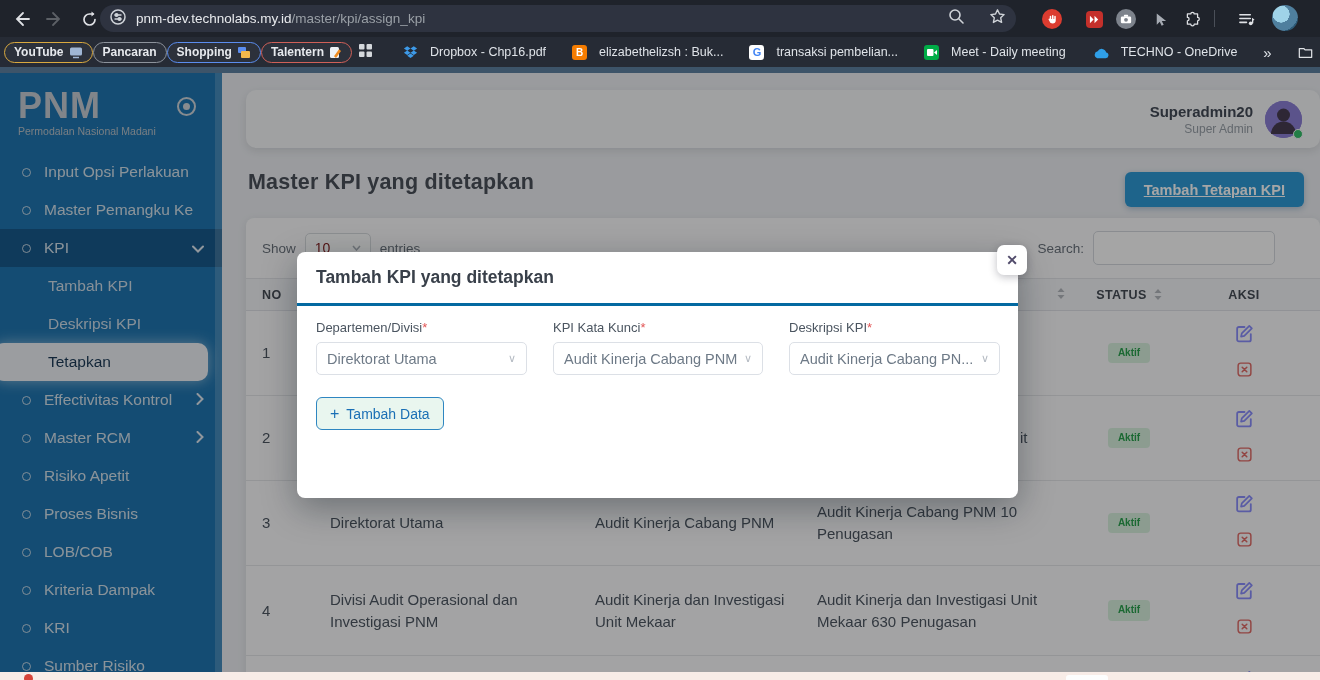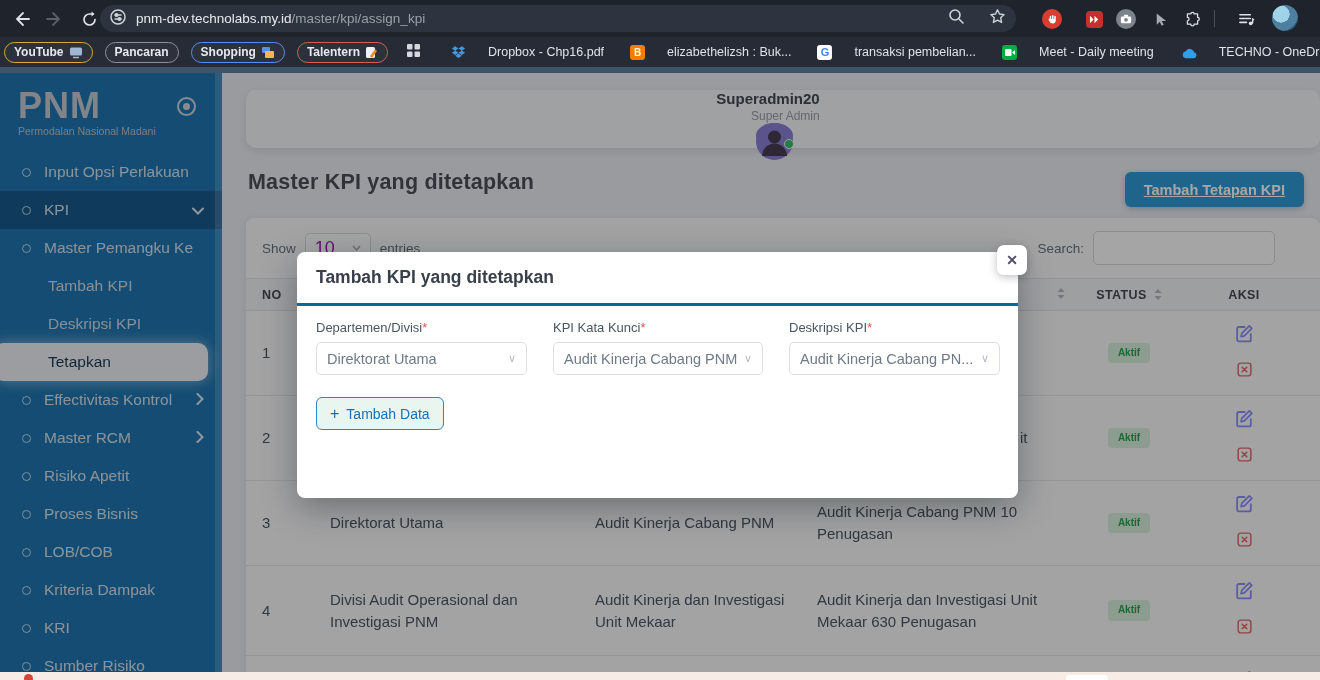--- a/index.html
+++ b/index.html
@@ -15,22 +15,22 @@
   .url .path { color:#9aa0a6; }
   .ext { position:absolute; top:9px; width:20px; height:20px; display:flex; align-items:center; justify-content:center; }
   .circ { border-radius:50%; }
   .tb-sep { position:absolute; left:1214px; top:10px; width:1px; height:17px; background:#4a4f58; }
   .tb-avatar { position:absolute; left:1272px; top:5px; width:26px; height:26px; border-radius:50%;
     background:radial-gradient(circle at 35% 35%, #9fd3e8 0 35%, #4f7f9e 36% 70%, #2e5b78 71%); }
 
   .bookmarks { position:relative; width:1320px; height:30px; background:#262b35; display:flex; align-items:center;
     padding-left:4px; overflow:hidden; white-space:nowrap; }
   .grp { display:inline-flex; align-items:center; gap:5px; height:21px; padding:0 9px; border-radius:11px;
-    border:1.5px solid; color:#e6e9ed; font-size:12px; font-weight:bold; margin-right:12px; background:rgba(255,255,255,.03); }
-  .bm { display:inline-flex; align-items:center; gap:22px; color:#dfe3e8; font-size:12.5px; margin-right:26px; }
+    border:1.5px solid; color:#e6e9ed; font-size:12px; font-weight:bold; margin-right:0; background:rgba(255,255,255,.03); }
+  .bm { display:inline-flex; align-items:center; gap:12px; color:#dfe3e8; font-size:12.5px; margin-right:26px; }
   .bm-sep { width:1px; height:16px; background:#4a4f58; margin:0 14px 0 2px; display:inline-block; }
   .mini { width:15px; height:15px; display:inline-flex; align-items:center; justify-content:center;
     border-radius:3px; font-size:10px; font-weight:bold; flex:none; }
 
   
   .page { position:relative; width:1320px; height:613px; background:#edeff3; overflow:hidden; }
   .topstrip { position:absolute; left:0; top:0; width:100%; height:6px; background:#5e82a2; }
 
   
   .sidebar { position:absolute; left:0; top:6px; width:222px; height:607px; background:#2076b1; color:#d5e2ec; }
@@ -46,40 +46,40 @@
   .mi .bullet { position:absolute; left:22px; width:9px; height:9px; border:1.5px solid rgba(223,233,241,.85); border-radius:50%; }
   .mi .chev { position:absolute; right:18px; }
   .mi.active { background:#185a8c; }
   .smi { height:38px; display:flex; align-items:center; padding-left:48px; color:#cfdde9; }
   .smi.selected { background:#eef2f6; color:#1c3a57; border-radius:10px; margin:0 14px 0 -6px; padding-left:54px;
     box-shadow:0 0 14px rgba(240,245,250,.55); }
 
   
   .content { position:absolute; left:222px; top:6px; right:0; bottom:0; }
   .topbar { position:absolute; left:24px; top:17px; right:0; height:58px; background:#f6f7f9; border-radius:10px;
-    box-shadow:0 3px 8px rgba(40,50,60,.12); display:flex; align-items:center; justify-content:flex-end; padding-right:18px;flex-direction:column; }
+    box-shadow:0 3px 8px rgba(40,50,60,.12); display:flex; align-items:center; justify-content:flex-end; padding-right:18px; }
   .user-meta { text-align:right; margin-right:12px; }
   .user-name { font-size:15px; font-weight:bold; color:#424a56; }
   .user-role { font-size:12px; color:#98a0a8; margin-top:2px; }
   .avatar { position:relative; width:37px; height:37px; border-radius:50%; background:#8d80d6; overflow:visible; }
   .avatar svg { position:absolute; inset:0; }
   .status-dot { position:absolute; right:-1px; bottom:-1px; width:10px; height:10px; border-radius:50%;
     background:#35c06a; border:1.5px solid #f6f7f9; }
 
   .page-title { position:absolute; left:26px; top:97px; font-size:21.5px; font-weight:600; color:#4a505a; letter-spacing:.2px; }
   .btn-primary { position:absolute; right:16px; top:99px; height:35px; padding:0 19px; background:#2f9ad6; color:#fff;
     font-size:14.5px; font-weight:600; border:none; border-radius:6px; box-shadow:0 2px 6px rgba(30,90,140,.3);text-decoration:underline; }
 
   .card { position:absolute; left:24px; top:145px; right:0; bottom:0; background:#fafbfc; border-radius:8px 8px 0 0;
     box-shadow:0 2px 8px rgba(40,50,60,.10); }
   .controls { position:absolute; top:0; left:0; right:12px; height:60px; display:flex; align-items:center;
     justify-content:space-between; padding:0 33px 0 16px; font-size:13.5px; color:#6a727c; }
   .ctrl-left { display:flex; align-items:center; gap:9px; }
   .pagesize { width:66px; height:31px; border:1px solid #d6dade; border-radius:5px; background:#fcfdfd;
-    display:flex; align-items:center; justify-content:space-between; padding:0 9px; color:#a21caf; font-size:18px; }
+    display:flex; align-items:center; justify-content:space-between; padding:0 9px; color:#7f1d1d; font-size:14px; }
   .ctrl-right { display:flex; align-items:center; gap:9px; }
   .search-input { width:182px; height:34px; border:1px solid #d4d8dd; border-radius:5px; background:#fdfdfe; outline:none;
     font-size:14px; padding:0 8px; color:#4d5662; }
 
   .grid-cols { display:grid; grid-template-columns:68px 265px 222px 268px 120px 110px; }
   .thead { position:absolute; top:60px; left:0; right:0; height:33px; background:#f3f4f7;
     border-top:1px solid #e2e4e8; border-bottom:1px solid #dfe1e6; font-size:12.5px; font-weight:bold;
     color:#454c55; letter-spacing:.4px; align-items:center; }
   .th { display:flex; align-items:center; height:100%; position:relative; }
   .th.c { justify-content:center; }
@@ -292,32 +292,32 @@
     <div class="logo-wrap">
       <div class="logo-txt">PNM</div>
       <div class="logo-tag">Permodalan Nasional Madani</div>
       <span class="sb-toggle"></span>
     </div>
     <div class="menu">
       <div class="mi">
         <span class="bullet"></span>
         <span>Input Opsi Perlakuan</span>
       </div>
+      <div class="mi">
+        <span class="bullet"></span>
+        <span>Master Pemangku Ke</span>
+      </div>
       <div class="mi active">
         <span class="bullet"></span>
         <span>KPI</span>
         <span class="chev">
           <svg width="12" height="8" viewBox="0 0 12 8">
               <path d="M1 1.5 6 6.5 11 1.5" stroke="#dfe9f1" stroke-width="2" fill="none" stroke-linecap="round"></path>
             </svg>
         </span>
-      </div>
-      <div class="mi">
-        <span class="bullet"></span>
-        <span>Master Pemangku Ke</span>
       </div>
       <div class="smi">
         <span>Tambah KPI</span>
       </div>
       <div class="smi">
         <span>Deskripsi KPI</span>
       </div>
       <div class="smi selected">
         <span>Tetapkan</span>
       </div>

